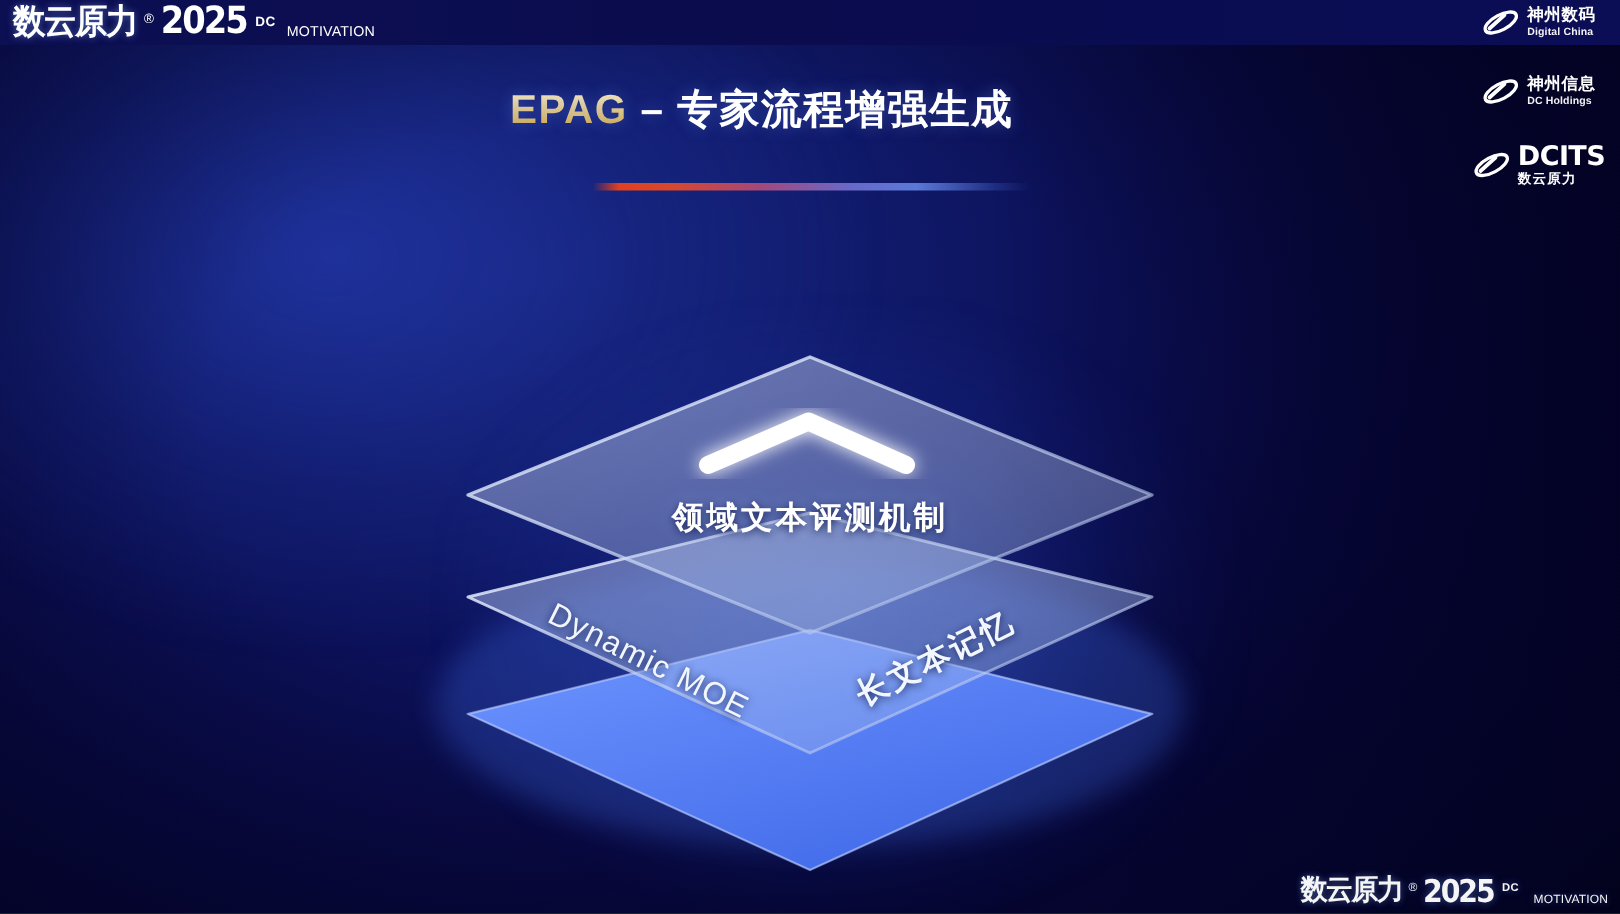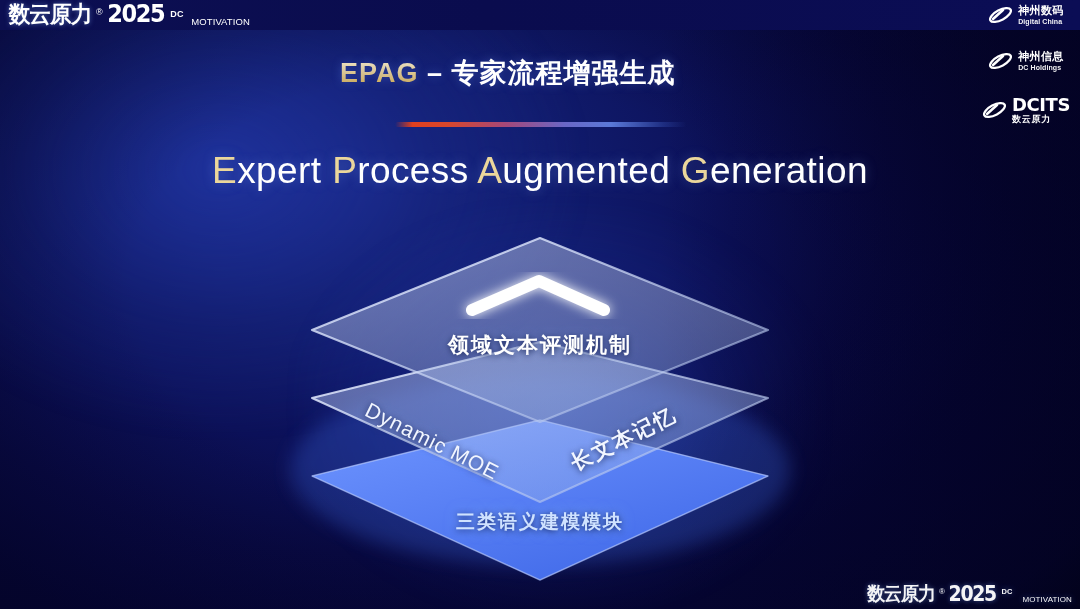--- a/index.html
+++ b/index.html
@@ -219,23 +219,20 @@
     </div>
   </div>
 
 
   <div class="epag-title">
     <span class="gold">EPAG</span><span class="white"> – </span><span class="white">专家流程增强生成</span>
   </div>
 
   <div class="divider"></div>
 
-  <div class="subtitle">
-    <span><span class="cap">E</span><span class="rest">xpert </span></span><span><span class="cap">P</span><span class="rest">rocess </span></span><span><span class="cap">A</span><span class="rest">ugmented </span></span><span><span class="cap">G</span><span class="rest">eneration</span></span>
-  </div>
 
   <div class="stack">
     <svg width="1080" height="609" viewBox="0 0 1080 609">
       <defs>
         <linearGradient id="gTop" x1="0" y1="0" x2="0.55" y2="1">
           <stop offset="0%" stop-color="#c9d4ef" stop-opacity="0.50"></stop>
           <stop offset="45%" stop-color="#b6c3e6" stop-opacity="0.44"></stop>
           <stop offset="100%" stop-color="#9fb4e2" stop-opacity="0.36"></stop>
         </linearGradient>
         <linearGradient id="gMid" x1="0.1" y1="0" x2="0.7" y2="1">
@@ -281,21 +278,20 @@
       </g>
 
       <g filter="url(#softGlow)">
         <path d="M472 310 L539 281 L604 310" fill="none" stroke="#ffffff" stroke-width="12" stroke-linecap="round" stroke-linejoin="round"></path>
       </g>
     </svg>
 
     <div class="layer-label lbl-top">领域文本评测机制</div>
     <div class="layer-label lbl-moe">Dynamic MOE</div>
     <div class="layer-label lbl-mem">长文本记忆</div>
-    <div class="layer-label lbl-bottom">三类语义建模模块</div>
   </div>
 
   <div class="watermark">
     <span class="brand-cn">数云原力</span>
     <span class="brand-reg">®</span>
     <span class="brand-year">2025</span>
     <span class="brand-dc">
       <span class="l1">DC</span>
       <span class="l2">MOTIVATION</span>
     </span>

